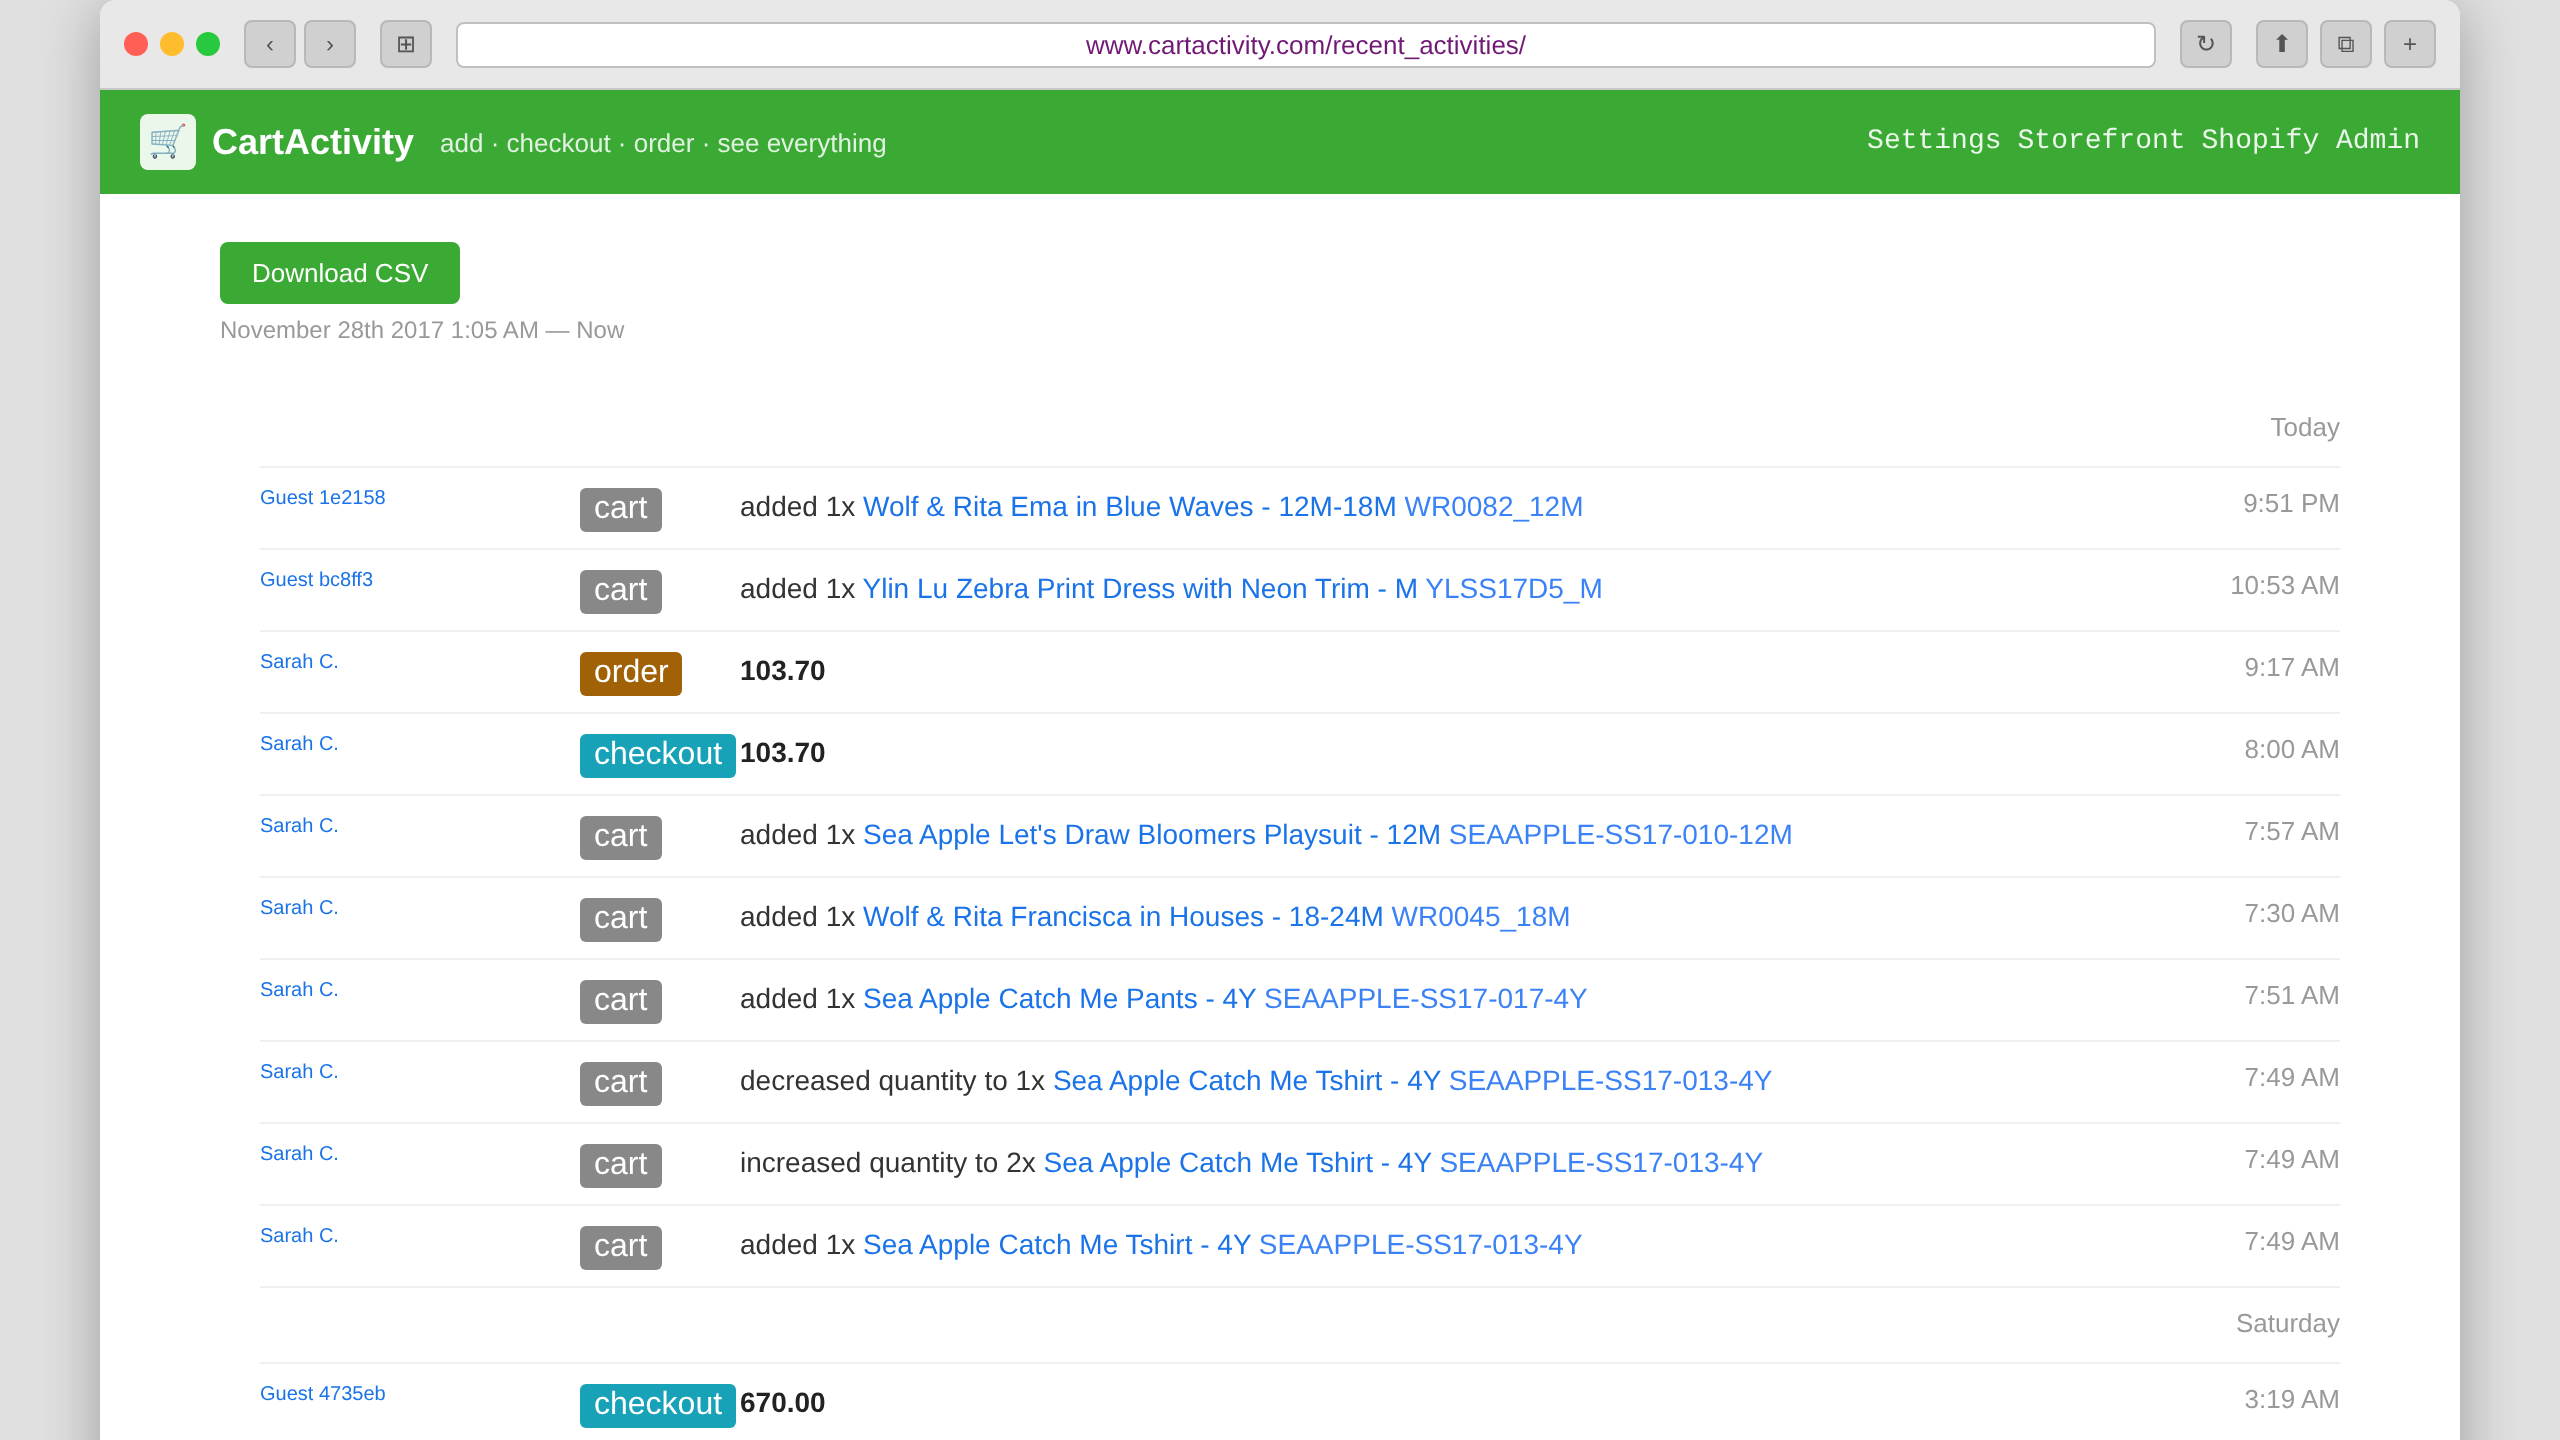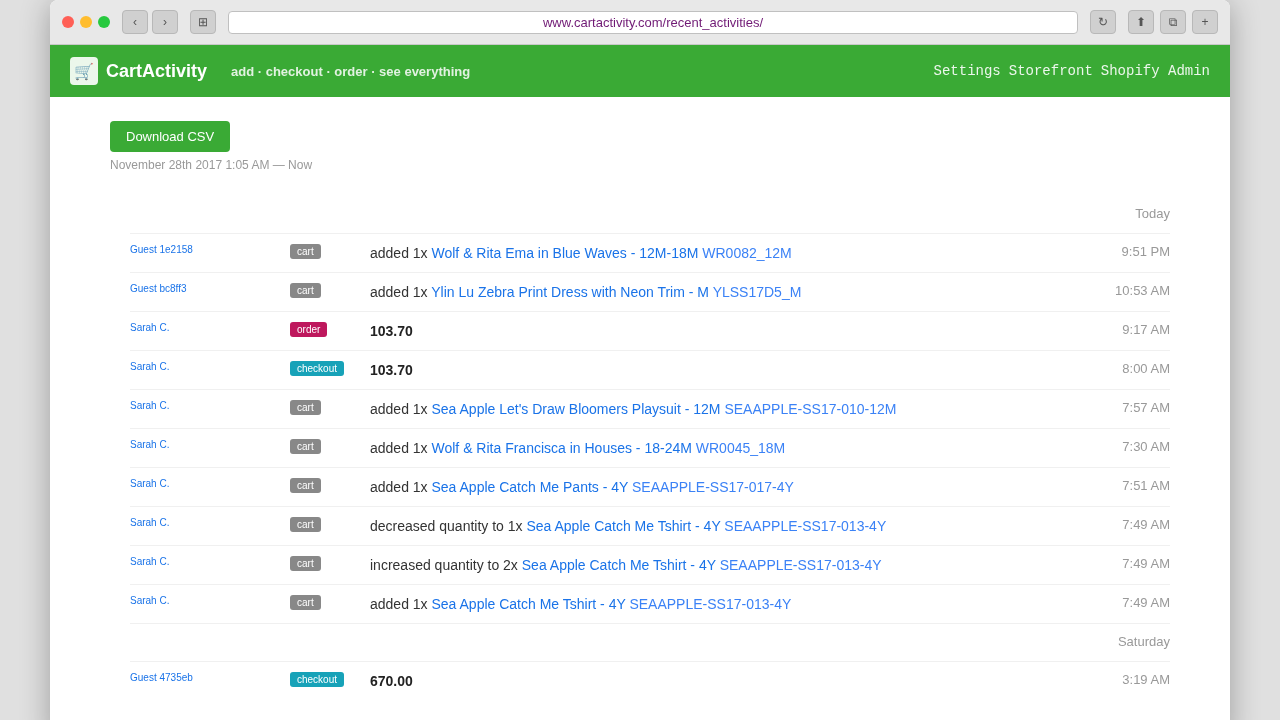--- a/index.html
+++ b/index.html
@@ -97,22 +97,22 @@
     .brand-icon {
       width: 28px; height: 28px;
       background: rgba(255,255,255,0.9);
       border-radius: 4px;
       display: flex; align-items: center; justify-content: center;
       font-size: 16px;
     }
     .brand-tagline {
       color: rgba(255,255,255,0.85);
       font-size: 13px;
-      font-weight: bold;
-      margin-left: 16px;
+      font-weight: normal;
+      margin-left: 5px;
     }
     .nav-spacer { flex: 1; }
     .nav-links {
       display: flex;
       gap: 8px;
       font-family: Liberation Mono, monospace;
     }
     .nav-link {
       color: rgba(255,255,255,0.9);
       font-size: 14px;
@@ -178,26 +178,26 @@
       width: 80px;
       min-width: 80px;
       display: flex;
       align-items: flex-start;
       padding-top: 2px;
     }
     .badge {
       display: inline-block;
       padding: 2px 7px;
       border-radius: 3px;
-      font-size: 10px;
+      font-size: 16px;
       font-weight: 500;
       color: #fff;
     }
     .badge-cart { background: #888; }
-    .badge-order { background: #be185d; }
+    .badge-order { background: #a16207; }
     .badge-checkout { background: #17a2b8; }
 
     .col-description {
       flex: 1;
       color: #333;
       font-size: 14px;
       line-height: 1.5;
       padding-top: 1px;
     }
     .col-description .product-link {

